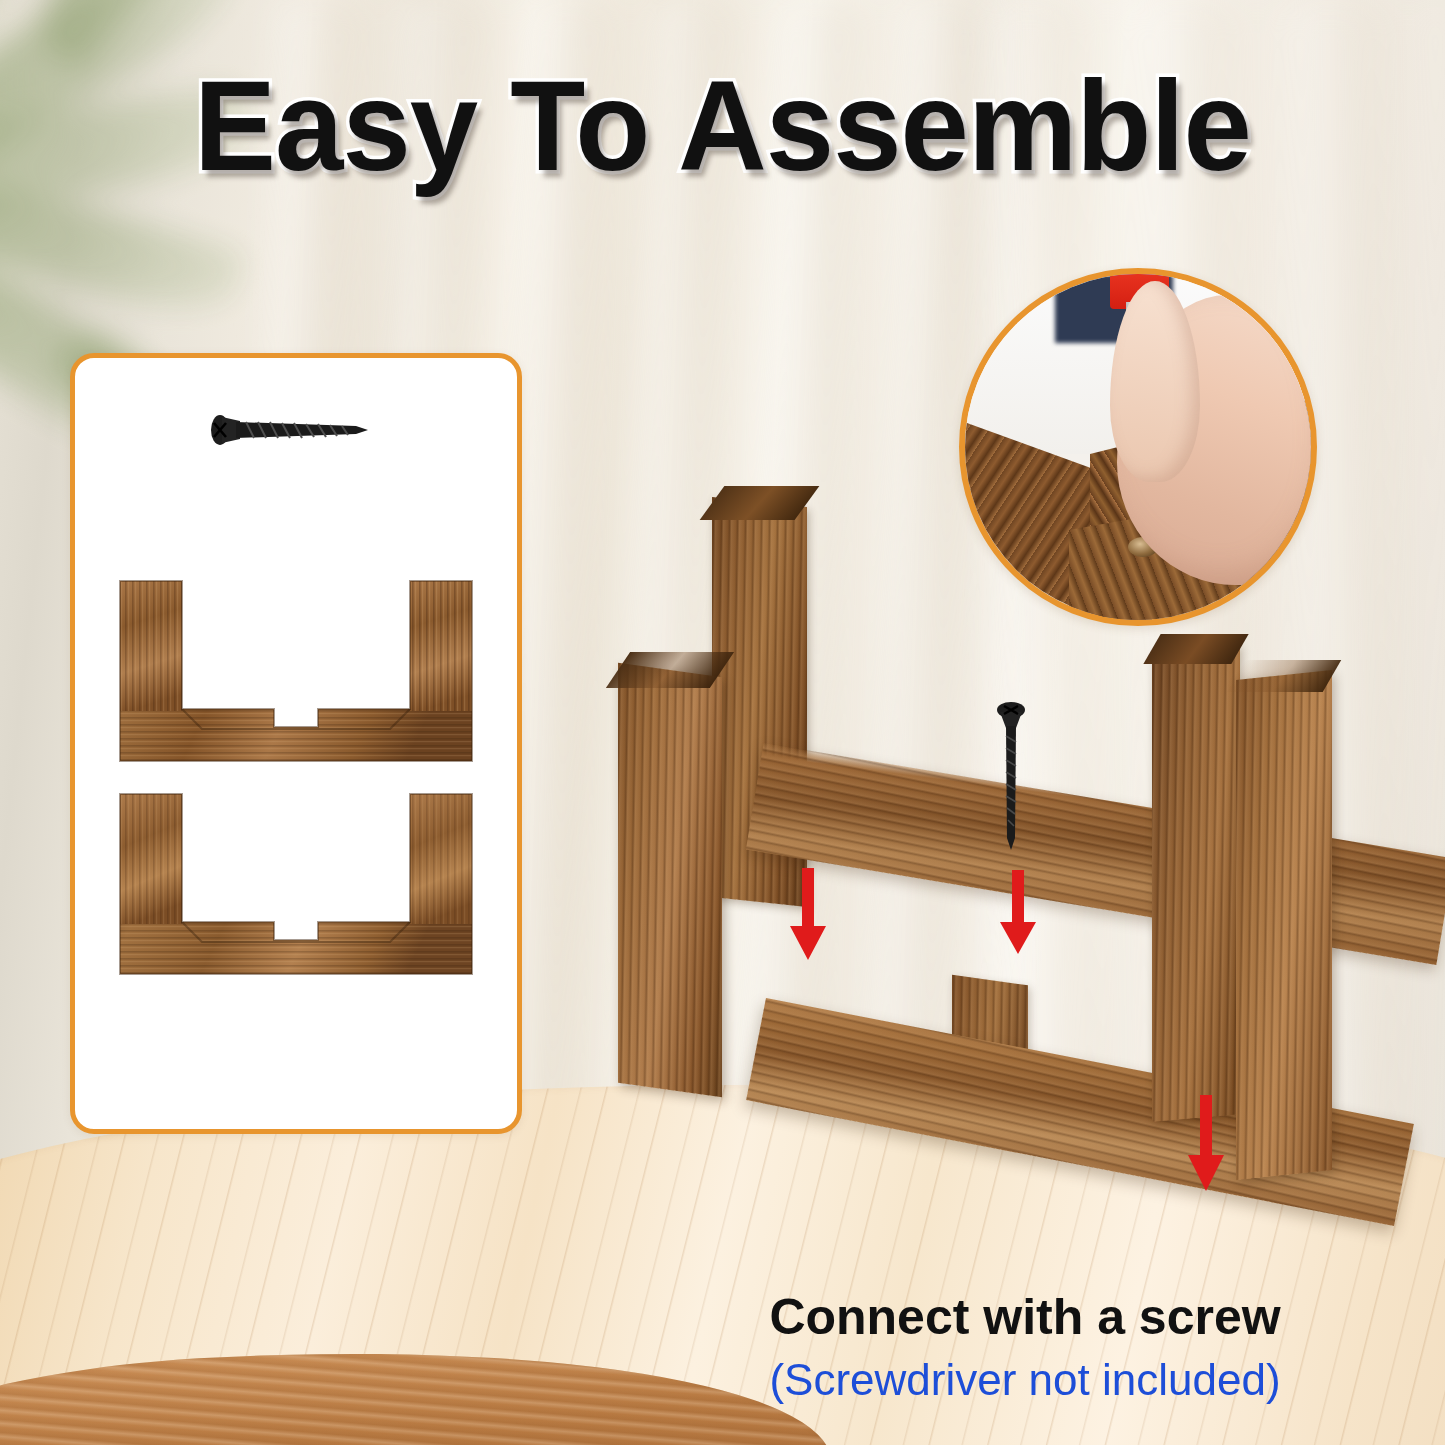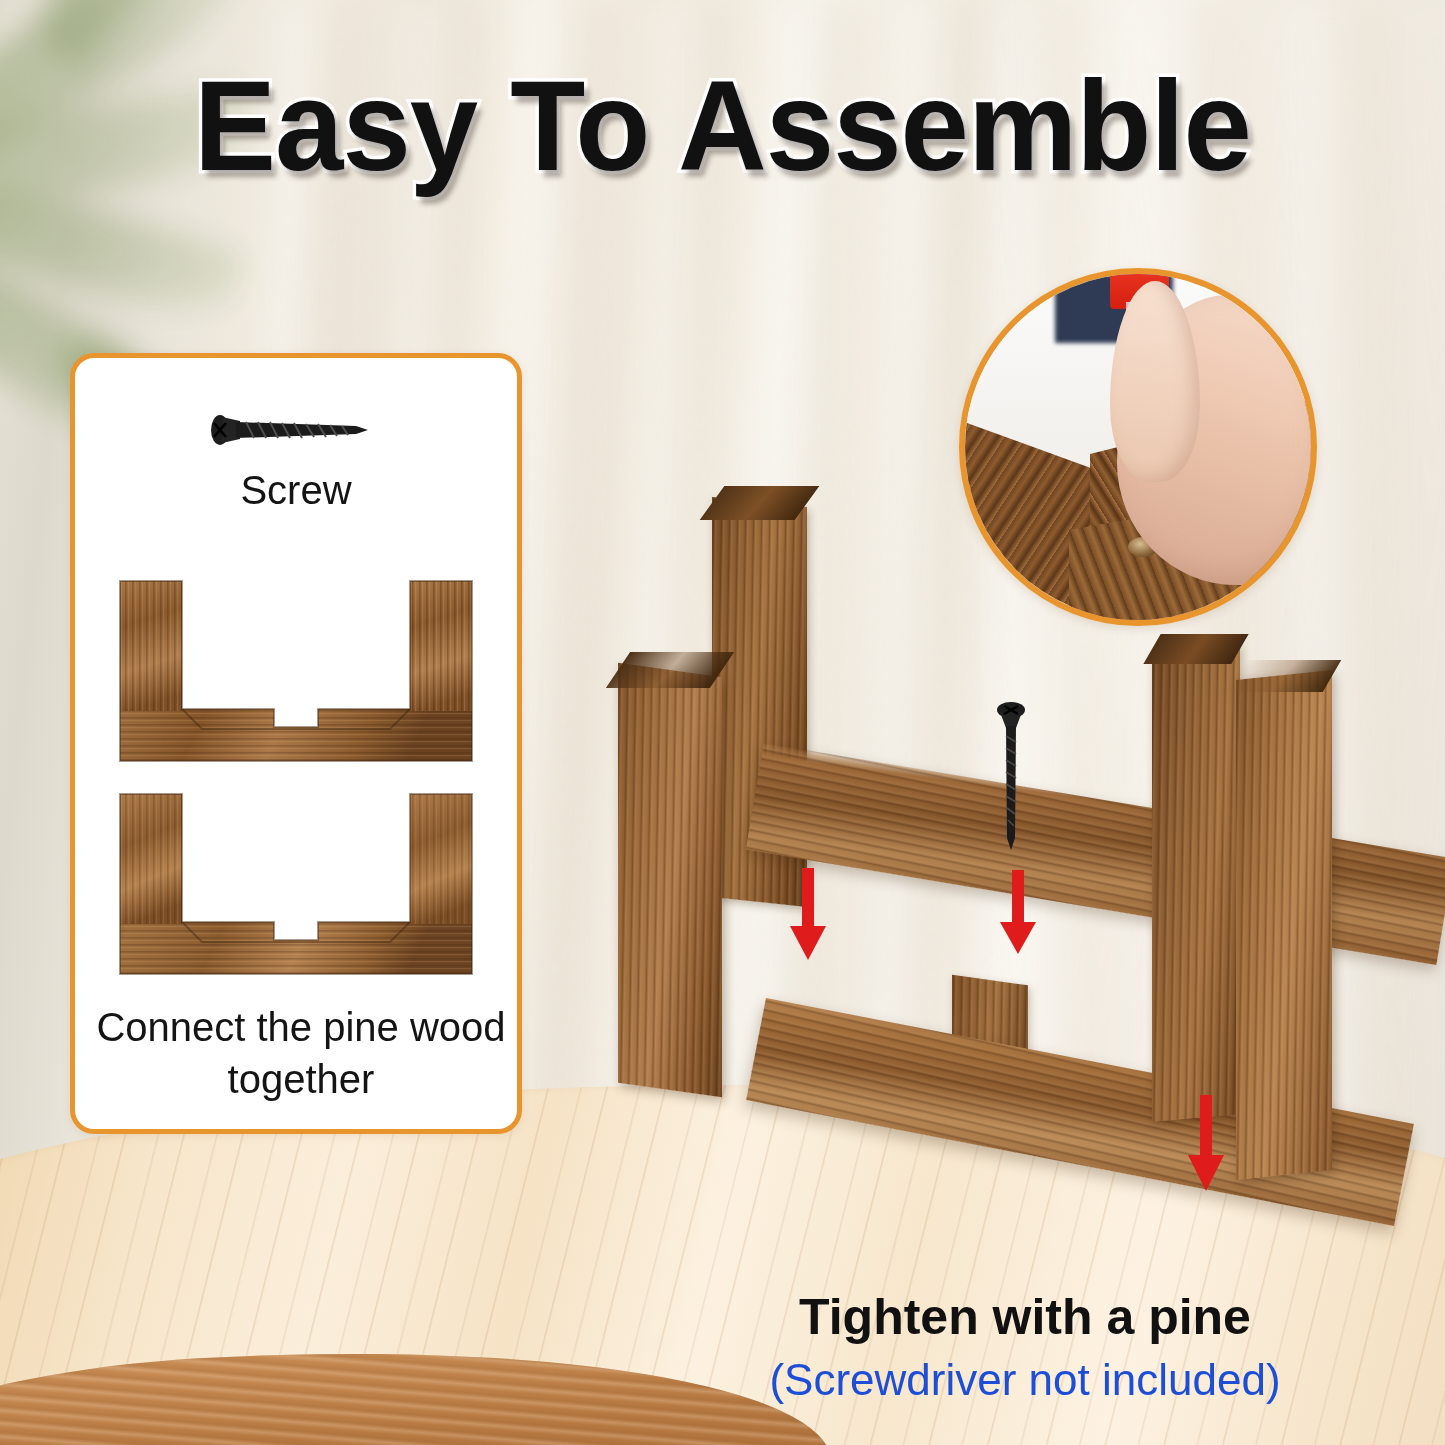--- a/index.html
+++ b/index.html
@@ -381,22 +381,20 @@
         <path d="M12 82 L18 88"></path>
     </g>
     <path d="M8 7 L22 15 M22 7 L8 15" stroke="#000" stroke-width="2.2"></path>
   </svg>
 
   <div class="inset-hand"></div>
   <div class="inset-finger"></div>
 </div>
 
 <div id="card">
-  <div class="screw-label">Screw</div>
-  <div class="card-caption">Connect the pine wood together</div>
 </div>
 
 <svg class="screw-h" viewBox="0 0 168 34">
   <ellipse cx="14" cy="17" rx="9" ry="15" fill="#1d1d1d"></ellipse>
   <path d="M16 4 L16 30 L34 26 L34 8 Z" fill="#232323"></path>
   <path d="M30 9 L150 13 L162 17 L150 21 L30 25 Z" fill="#1b1b1b"></path>
   <g stroke="#4f4f4f" stroke-width="2" fill="none">
     <path d="M40 9 L48 25"></path>
       <path d="M52 9 L60 25"></path>
       <path d="M64 9 L72 25"></path>
@@ -467,14 +465,14 @@
   <path d="M2 4 L64 4 L64 132 L156 132 L156 150 L200 150 L200 132 L292 132 L292 4 L354 4 L354 184 L2 184 Z" fill="url(#wgC)"></path>
   <path d="M2 4 L64 4 L64 132 L156 132 L156 150 L200 150 L200 132 L292 132 L292 4 L354 4 L354 184 L2 184 Z" fill="url(#gh)" opacity="0.8"></path>
   <rect x="2" y="4" width="62" height="130" fill="url(#wgD)"></rect>
   <rect x="2" y="4" width="62" height="130" fill="url(#gv)" opacity="0.7"></rect>
   <rect x="292" y="4" width="62" height="130" fill="url(#wgD)"></rect>
   <rect x="292" y="4" width="62" height="130" fill="url(#gv)" opacity="0.6"></rect>
   <path d="M2 4 L64 4 L64 132 L156 132 L156 150 L200 150 L200 132 L292 132 L292 4 L354 4 L354 184 L2 184 Z" fill="none" stroke="rgba(60,34,12,0.45)" stroke-width="2"></path>
   <path d="M64 132 L84 152 L272 152 L292 132" fill="none" stroke="rgba(40,22,6,0.35)" stroke-width="2"></path>
 </svg>
 
-<div id="cap-main">Tighten with a pine</div>
+<div id="cap-main">Connect with a screw</div>
 <div id="cap-sub">(Screwdriver not included)</div>
 
 </body></html>

